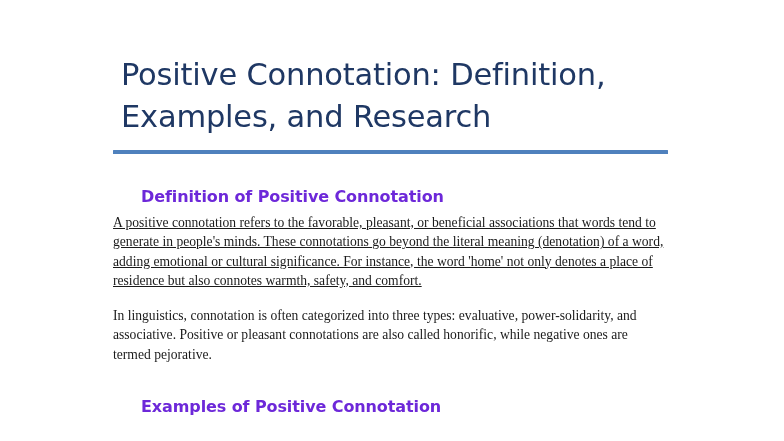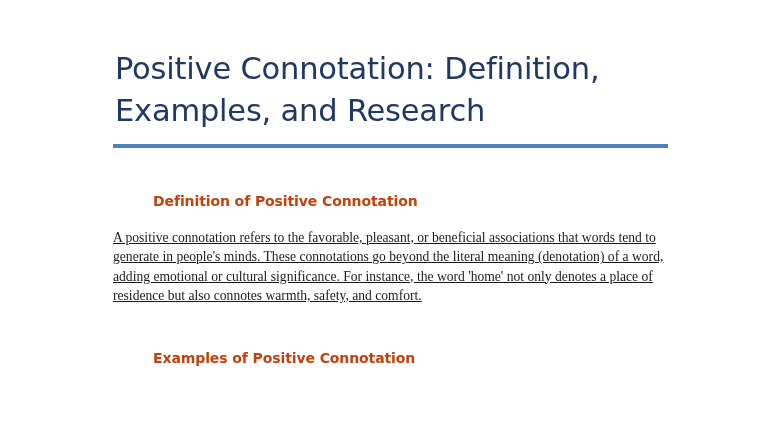--- a/index.html
+++ b/index.html
@@ -31,41 +31,41 @@
   }
 
   
   .doc-title {
     font-family: "DejaVu Sans", sans-serif;
     font-size: 30.5px;
     line-height: 42px;
     font-weight: 400;
     color: #1F3864;
     letter-spacing: -0.2px;
-    margin: 2px;
+    margin: 8px;
     padding-top: 46px;
     white-space: pre-line;
   }
 
   
   .title-rule {
     margin-top: 12px;
     width: 555px;
     height: 4px;
     background: #4F81BD;
     border-radius: 0.5px;
   }
 
   
   .section-heading {
     font-family: "DejaVu Sans", sans-serif;
-    font-size: 14px;
+    font-size: 16px;
     font-weight: bold;
-    color: #c2410c;
-    margin: 12px;
+    color: #6d28d9;
+    margin: 0;
     padding-left: 28px;
     letter-spacing: -0.1px;
   }
 
   .section-heading.first {
     padding-top: 33px;
   }
 
   .section-heading.clipped {
     padding-top: 33px;
@@ -98,17 +98,18 @@
 
     <h1 class="doc-title">Positive Connotation: Definition,
 Examples, and Research</h1>
 
     <div class="title-rule"></div>
 
     <h2 class="section-heading first">Definition of Positive Connotation</h2>
 
     <p class="body-par lead">A positive connotation refers to the favorable, pleasant, or beneficial associations that words tend to generate in people's minds. These connotations go beyond the literal meaning (denotation) of a word, adding emotional or cultural significance. For instance, the word 'home' not only denotes a place of residence but also connotes warmth, safety, and comfort.</p>
 
+    <p class="body-par follow">In linguistics, connotation is often categorized into three types: evaluative, power-solidarity, and associative. Positive or pleasant connotations are also called honorific, while negative ones are termed pejorative.</p>
 
     <h2 class="section-heading clipped">Examples of Positive Connotation</h2>
 
   </div>
 </div>
 
 </body></html>

